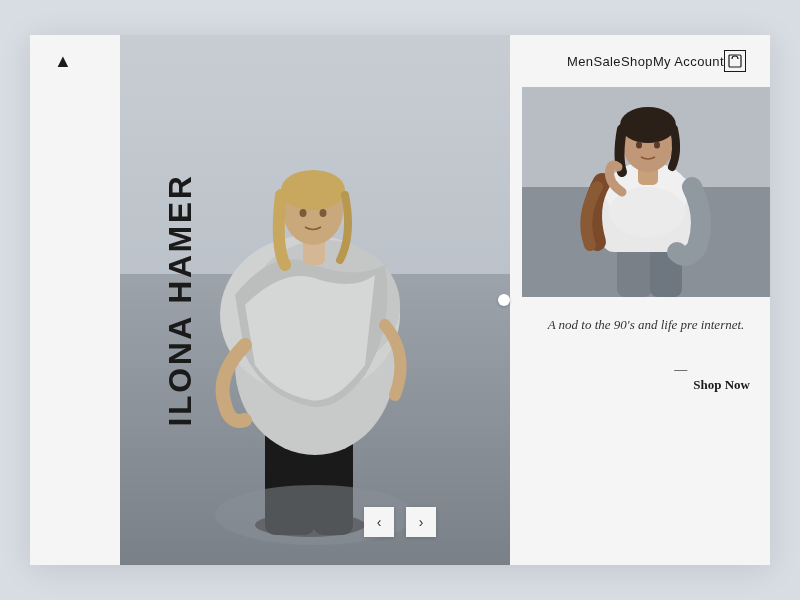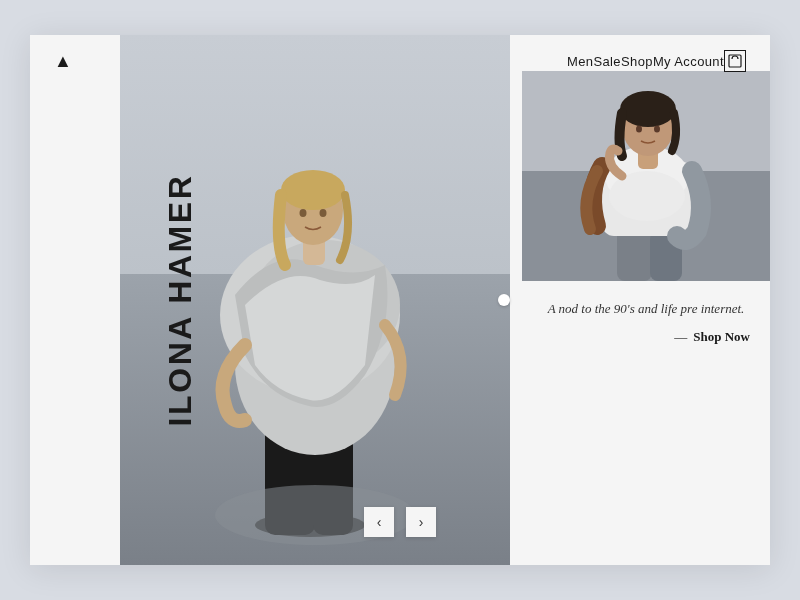--- a/index.html
+++ b/index.html
@@ -126,21 +126,21 @@
     
     .right-panel {
       position: absolute;
       right: 0;
       top: 0;
       width: 248px;
       height: 530px;
       background: #f5f5f5;
       display: flex;
       flex-direction: column;
-      padding-top: 36px;
+      padding-top: 52px;
     }
 
     
     .secondary-image {
       width: 100%;
       height: 210px;
       background: linear-gradient(150deg, #d0d3d8 0%, #a8acb3 40%, #9098a0 100%);
       position: relative;
       overflow: hidden;
     }
@@ -172,20 +172,21 @@
       color: #1a1a1a;
     }
 
     .shop-now-link {
       font-family: 'Georgia', serif;
       font-size: 13px;
       font-weight: 700;
       color: #1a1a1a;
       text-decoration: none;
       cursor: pointer;
+      margin-top: 32px;
     }
 
     
     .slider-controls {
       position: absolute;
       bottom: 28px;
       left: 50%;
       transform: translateX(-50%);
       display: flex;
       align-items: center;

